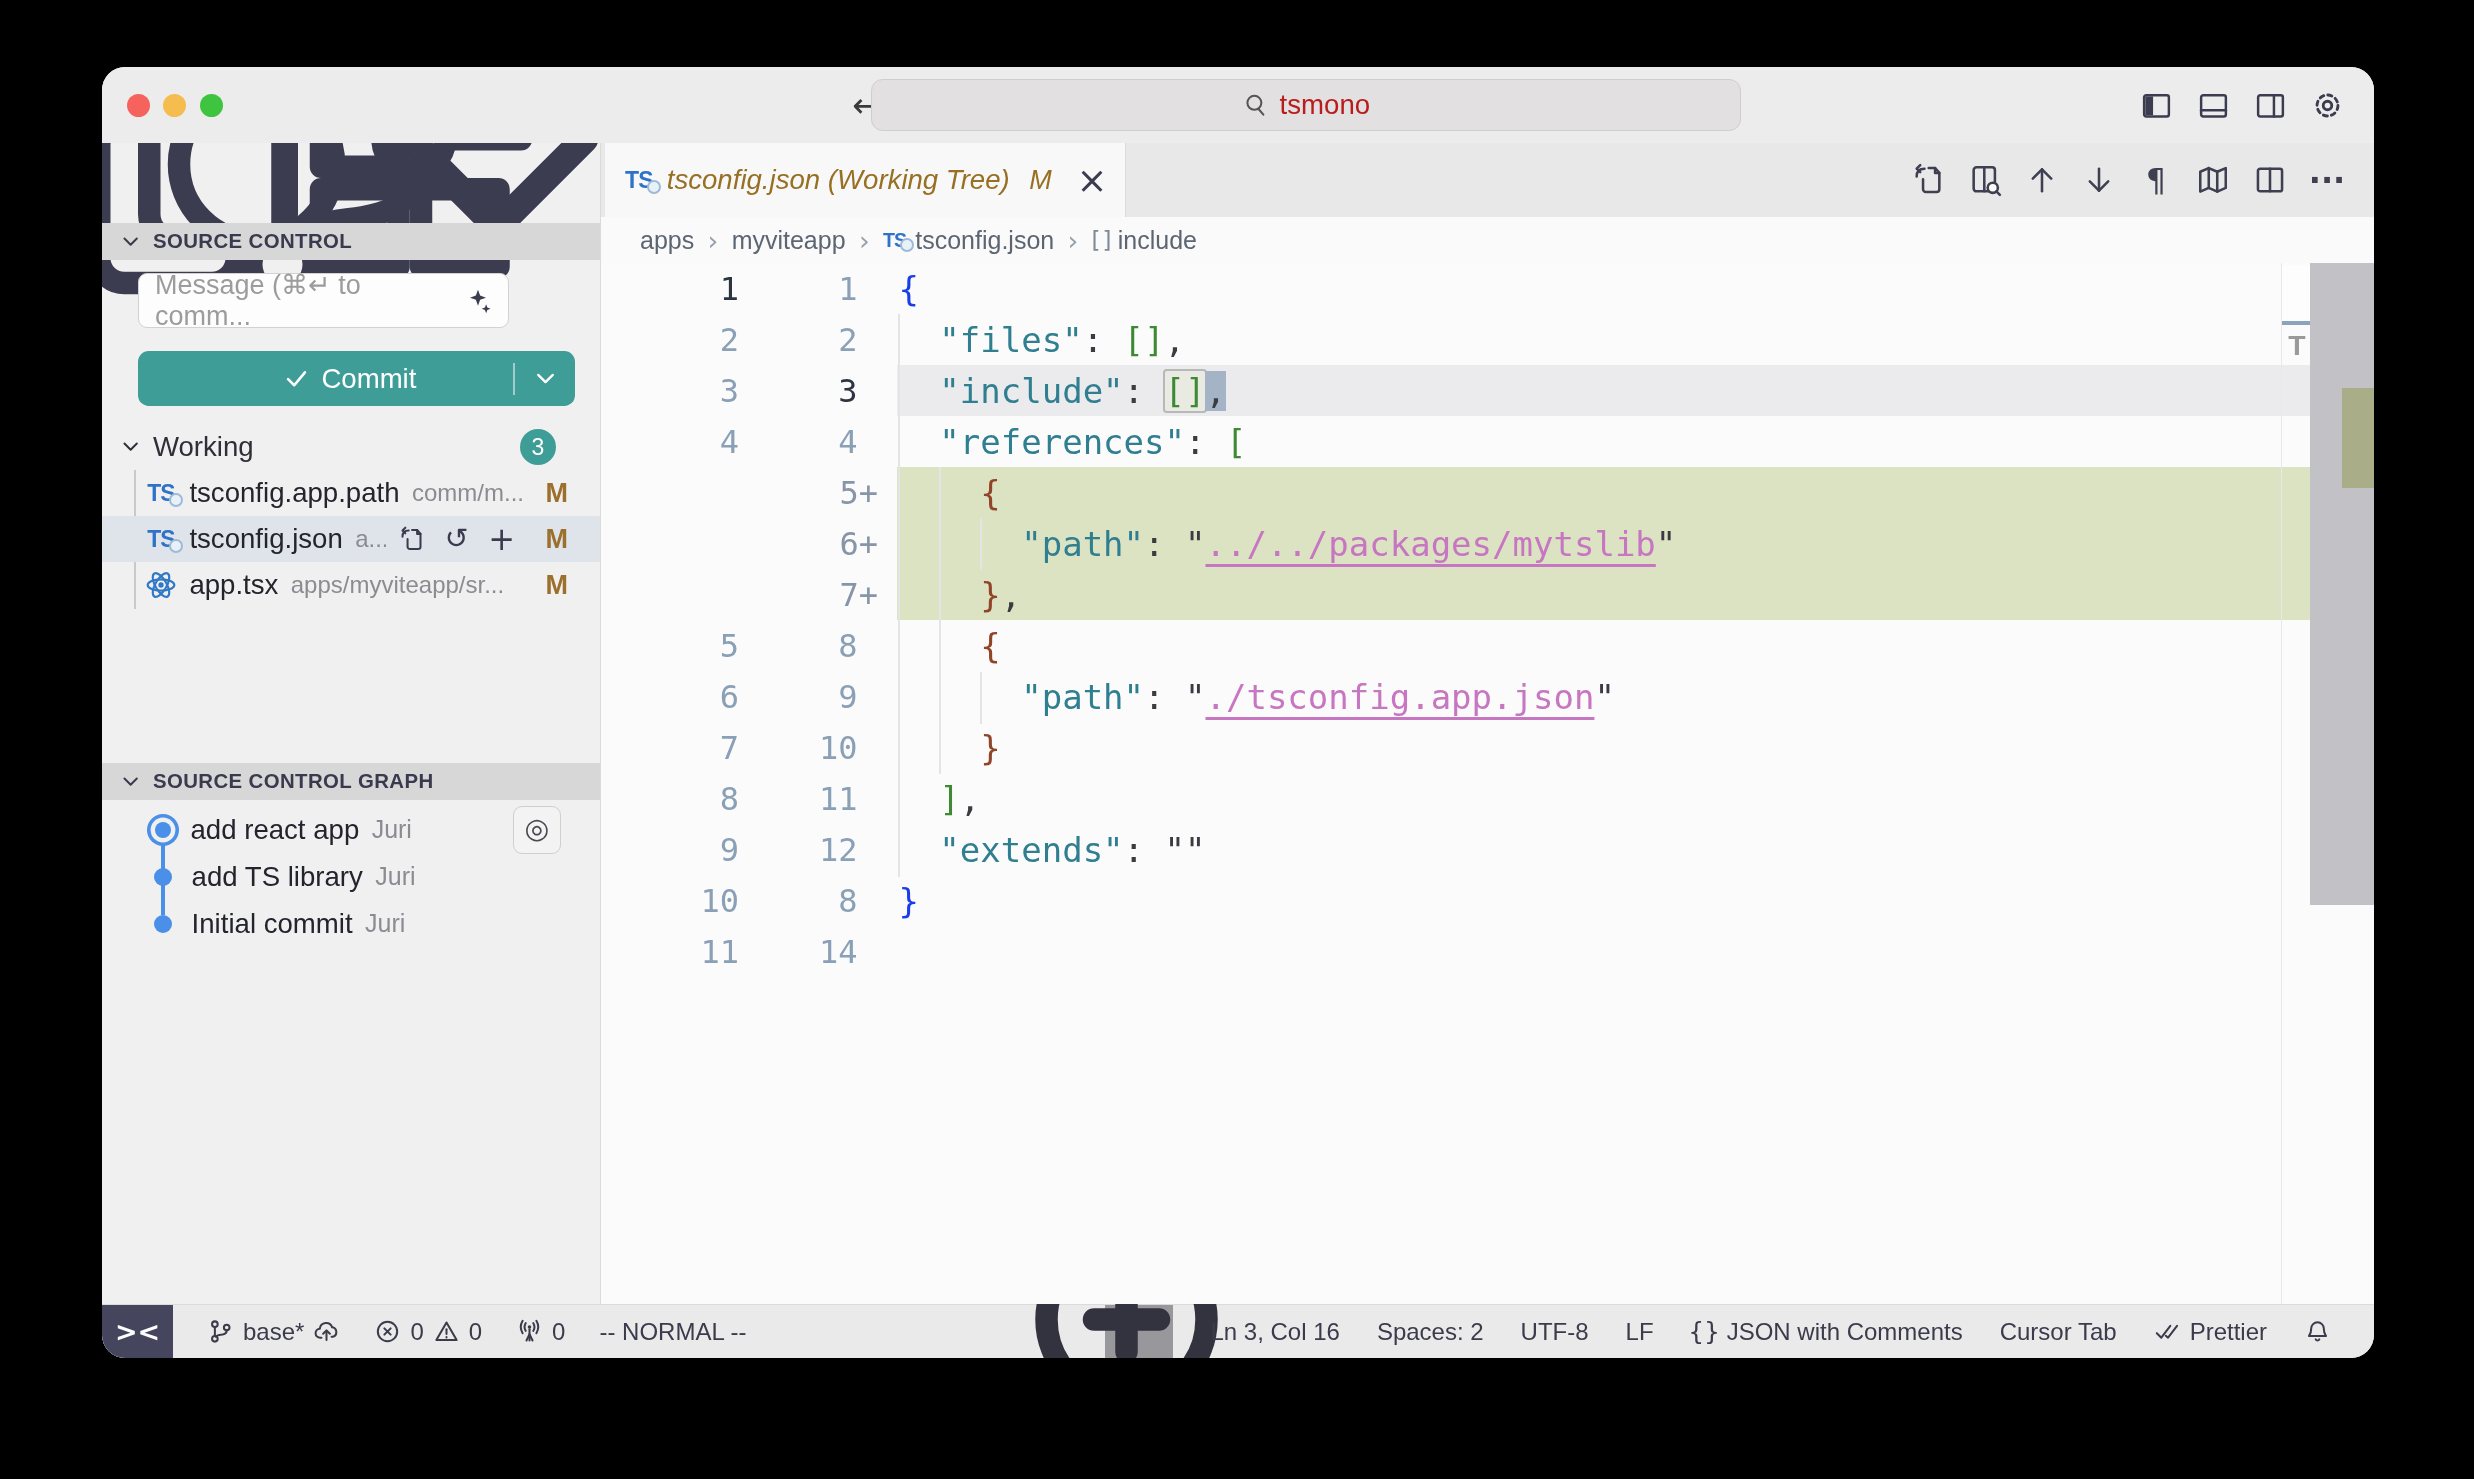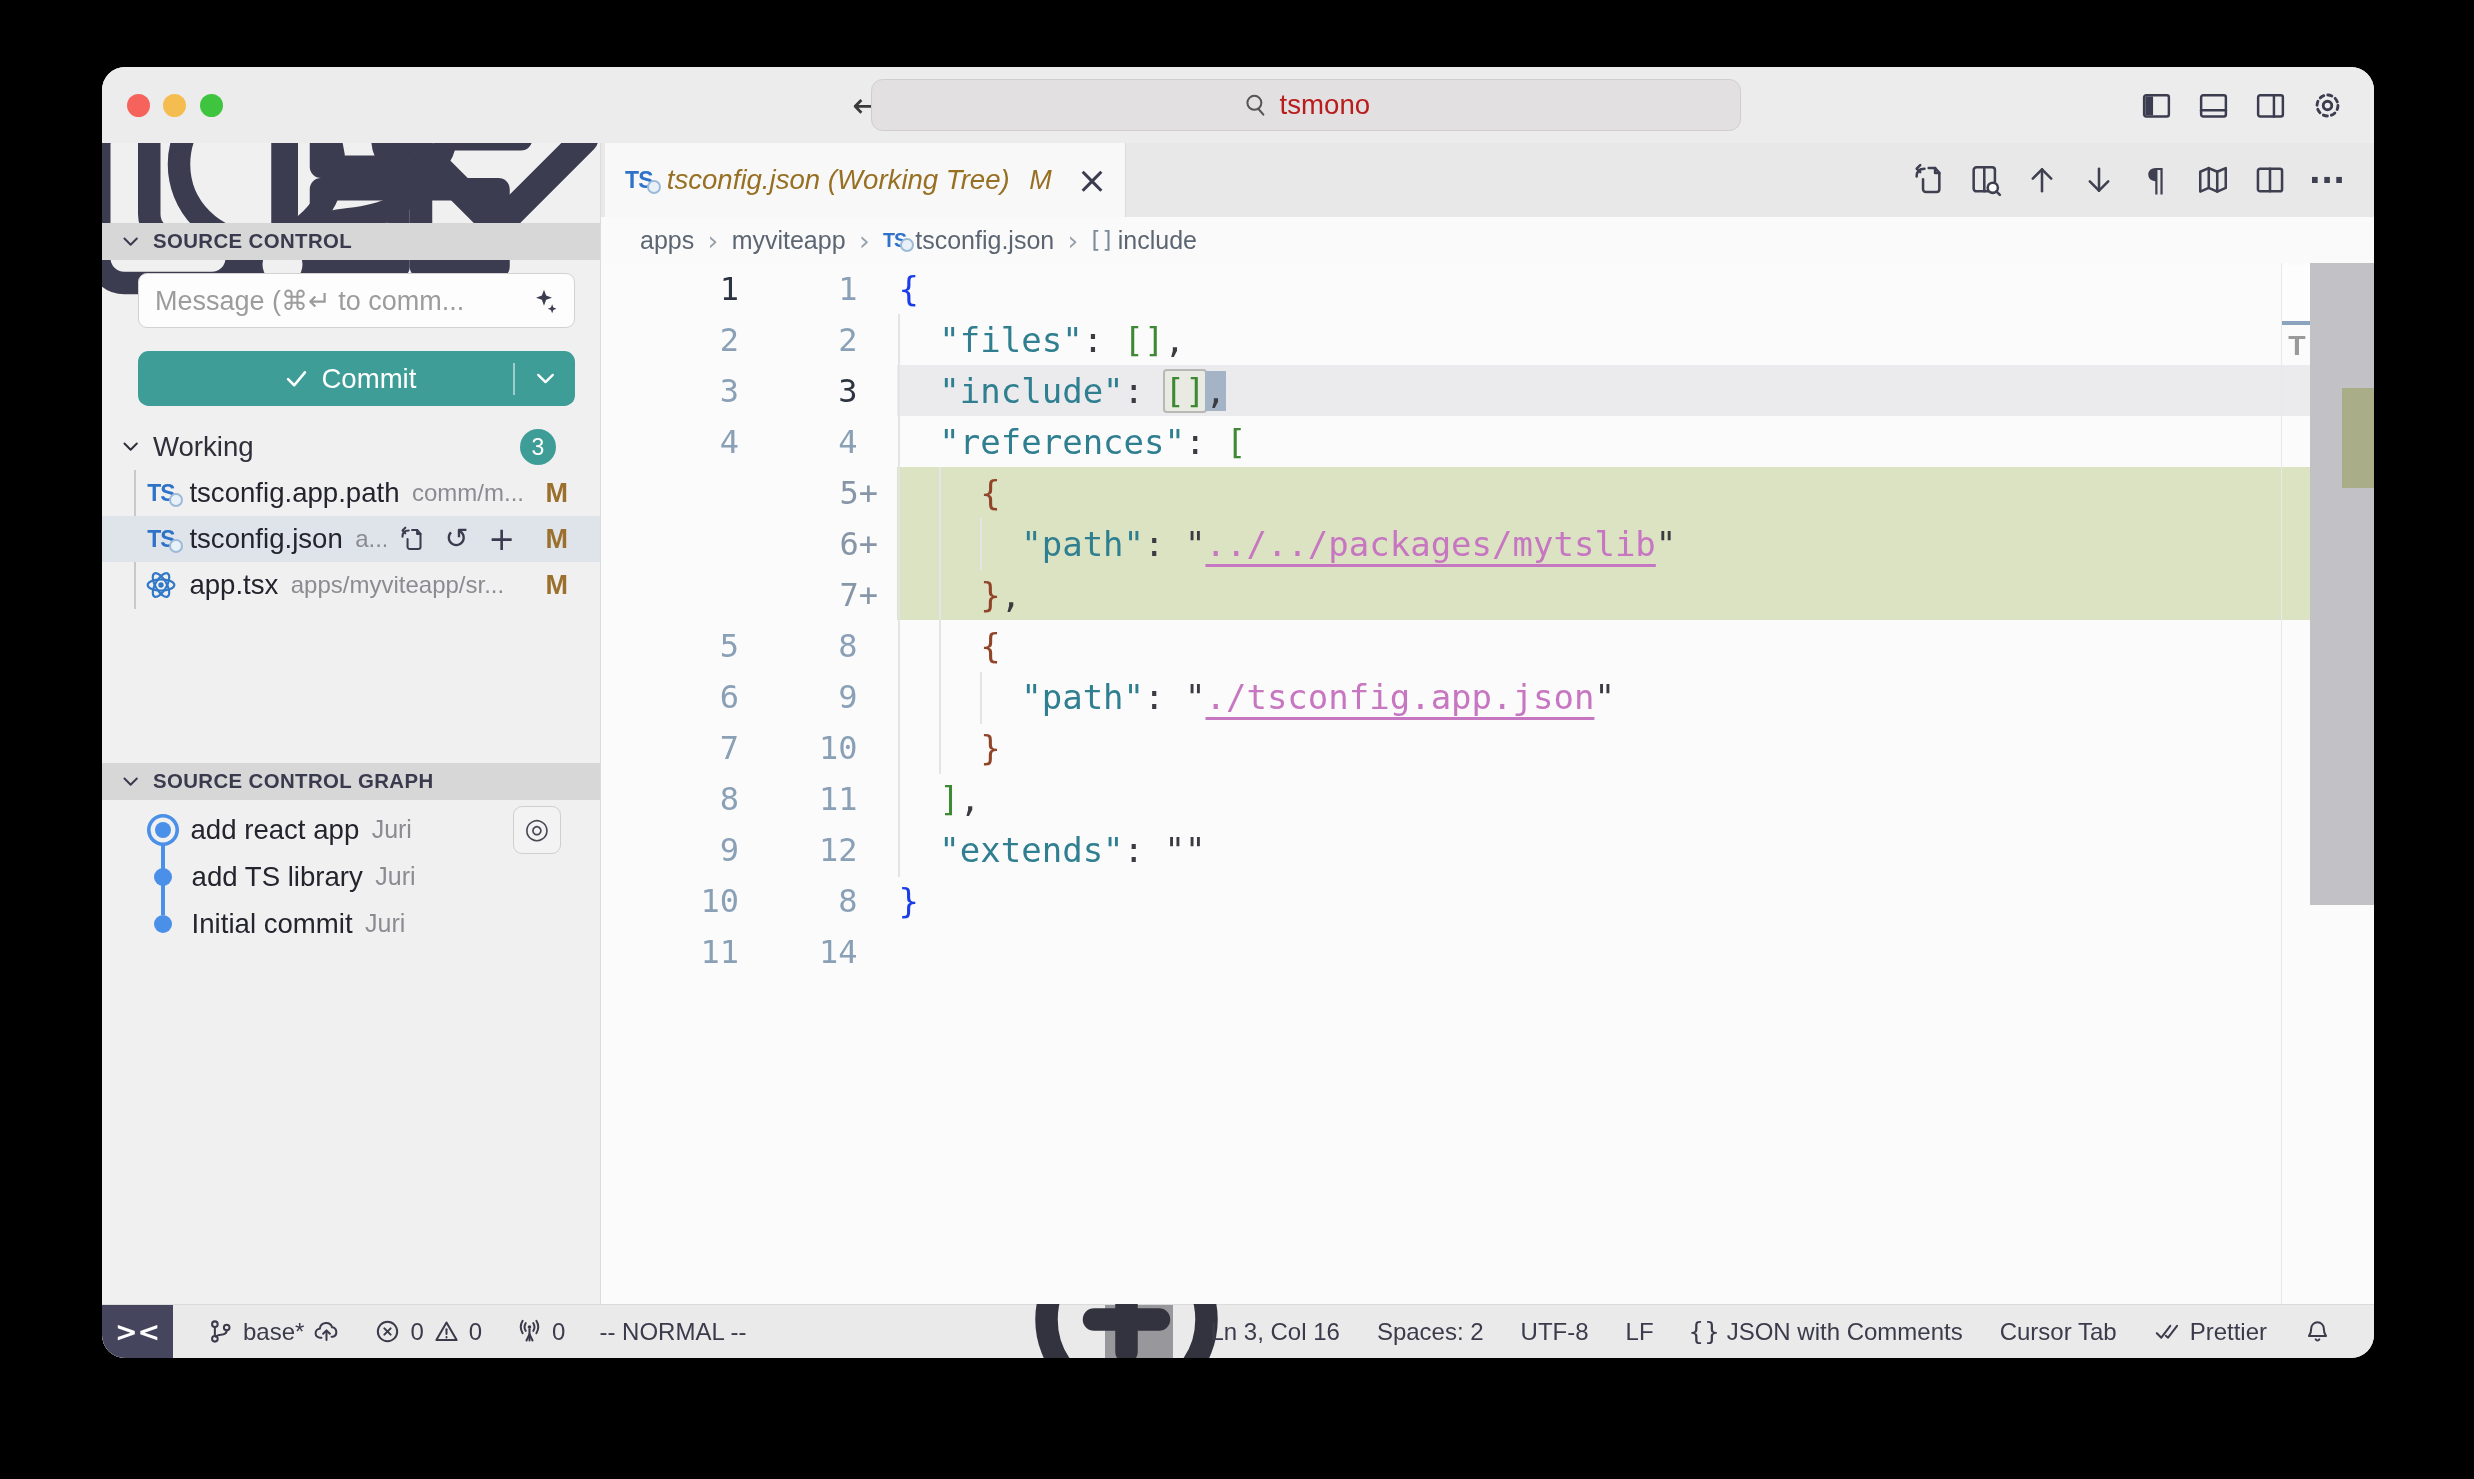--- a/index.html
+++ b/index.html
@@ -29,21 +29,21 @@
 
   
   .actrow{position:absolute;top:0;left:0;right:0;height:80px;display:flex;align-items:center;padding-left:71px;gap:36px;}
   .act{width:40px;height:40px;color:#3c3c50;position:relative;display:flex;align-items:center;justify-content:center;}
   .act.active::after{content:"";position:absolute;left:-5.3px;right:-5.3px;bottom:-17px;height:4.4px;background:#3c3c50;border-radius:2.7px;}
 
   .sec-head{position:absolute;left:0;right:0;height:37px;background:#d8d7d7;display:flex;align-items:center;
     padding-left:18px;gap:11.6px;font-size:20.4px;font-weight:bold;color:#3a3a4e;letter-spacing:0.4px;}
   .sec-head .ic{width:21.3px;height:21.3px;}
 
-  .msg{position:absolute;left:36px;top:130px;width:437px;height:55px;background:#fdfdfd;border:1.8px solid #d3d2d2;
+  .msg{position:absolute;left:36px;top:130px;width:371px;height:55px;background:#fdfdfd;border:1.8px solid #d3d2d2;
     border-radius:9px;display:flex;align-items:center;padding:0 16px;font-size:27px;color:#9c9c9c;}
   .msg .ic{width:32px;height:32px;margin-left:auto;color:#3c3c50;}
   .commitbtn{position:absolute;left:36px;top:208px;width:437px;height:55px;border-radius:10.7px;
     color:#fff;display:flex;align-items:center;font-size:27.6px;}
   .commit-main{flex:1;display:flex;align-items:center;justify-content:center;gap:11.6px;padding-left:48px;}
   .commit-main .ic{width:27px;height:27px;}
   .commit-sep{width:1.8px;height:32px;background:rgba(255,255,255,.5);}
   .commit-chev{width:60px;display:flex;align-items:center;justify-content:center;}
   .commit-chev .ic{width:25px;height:25px;}
 

